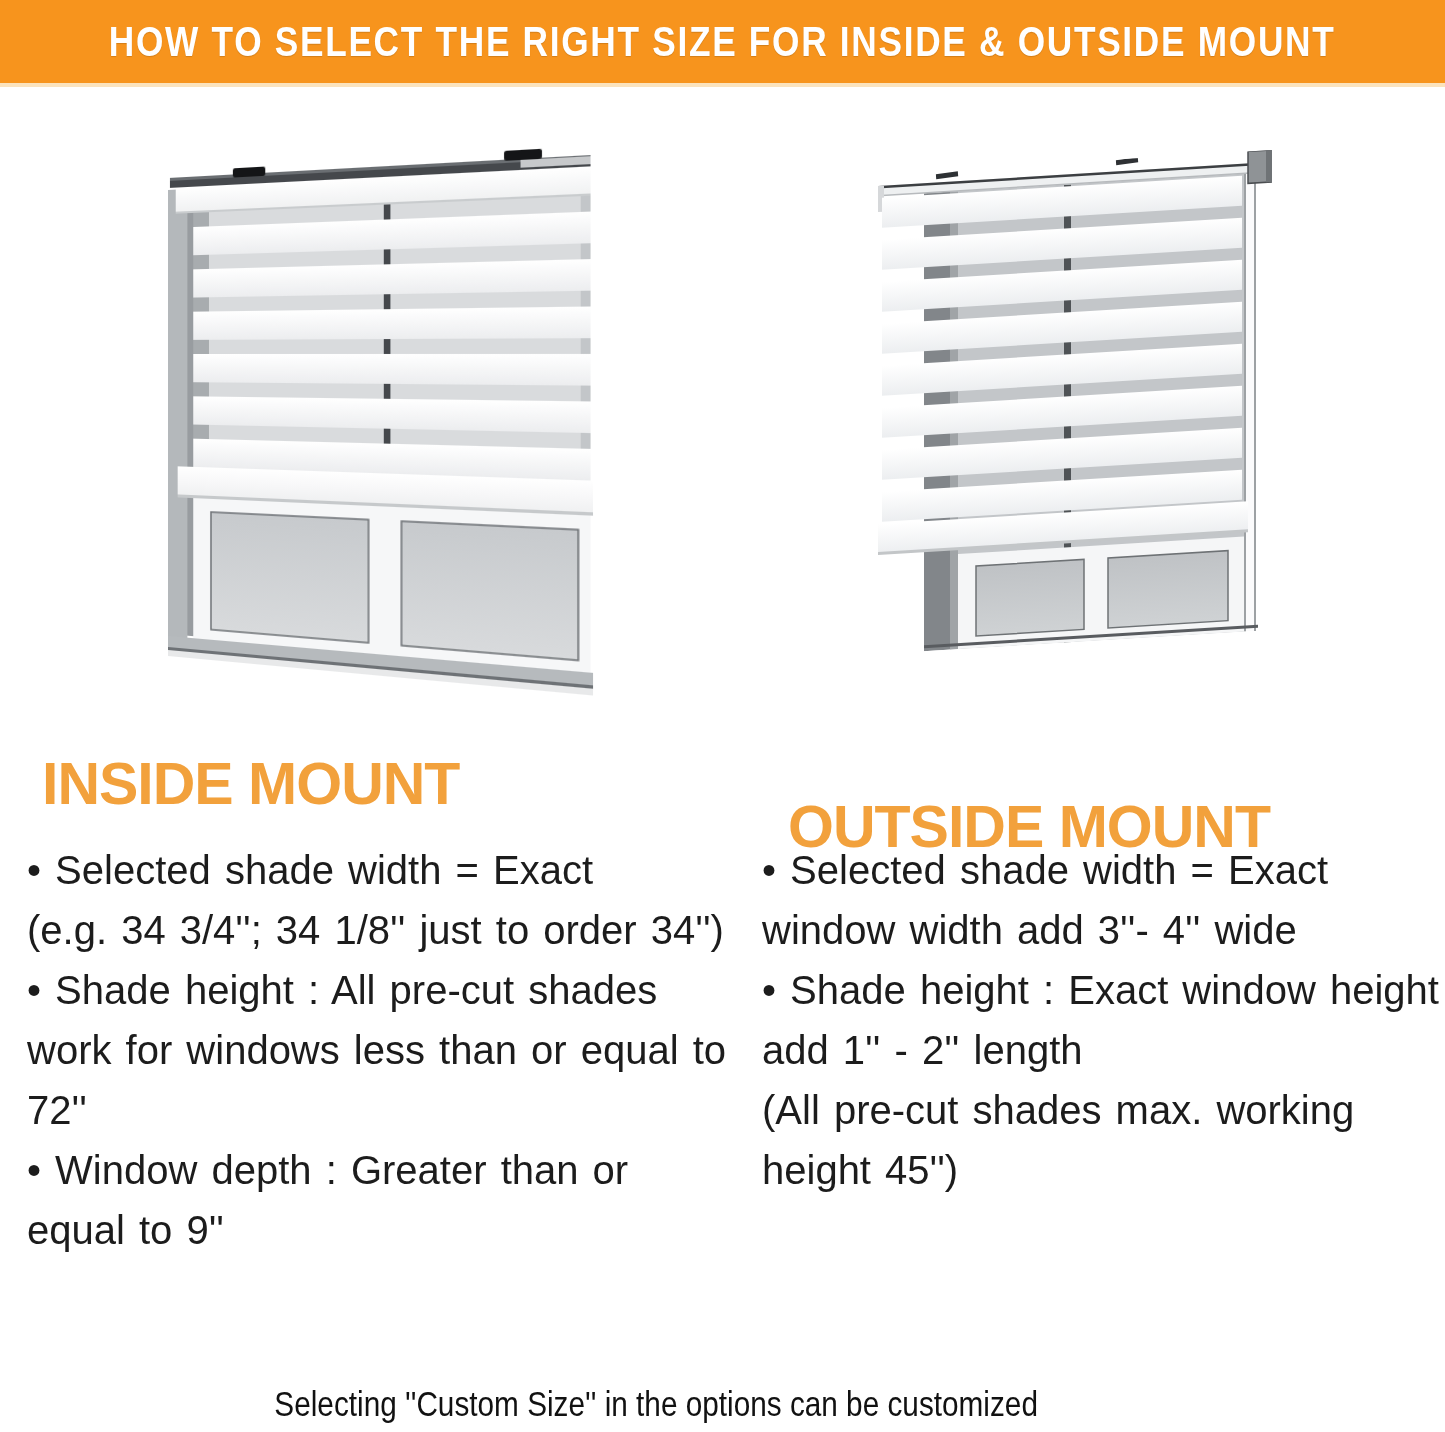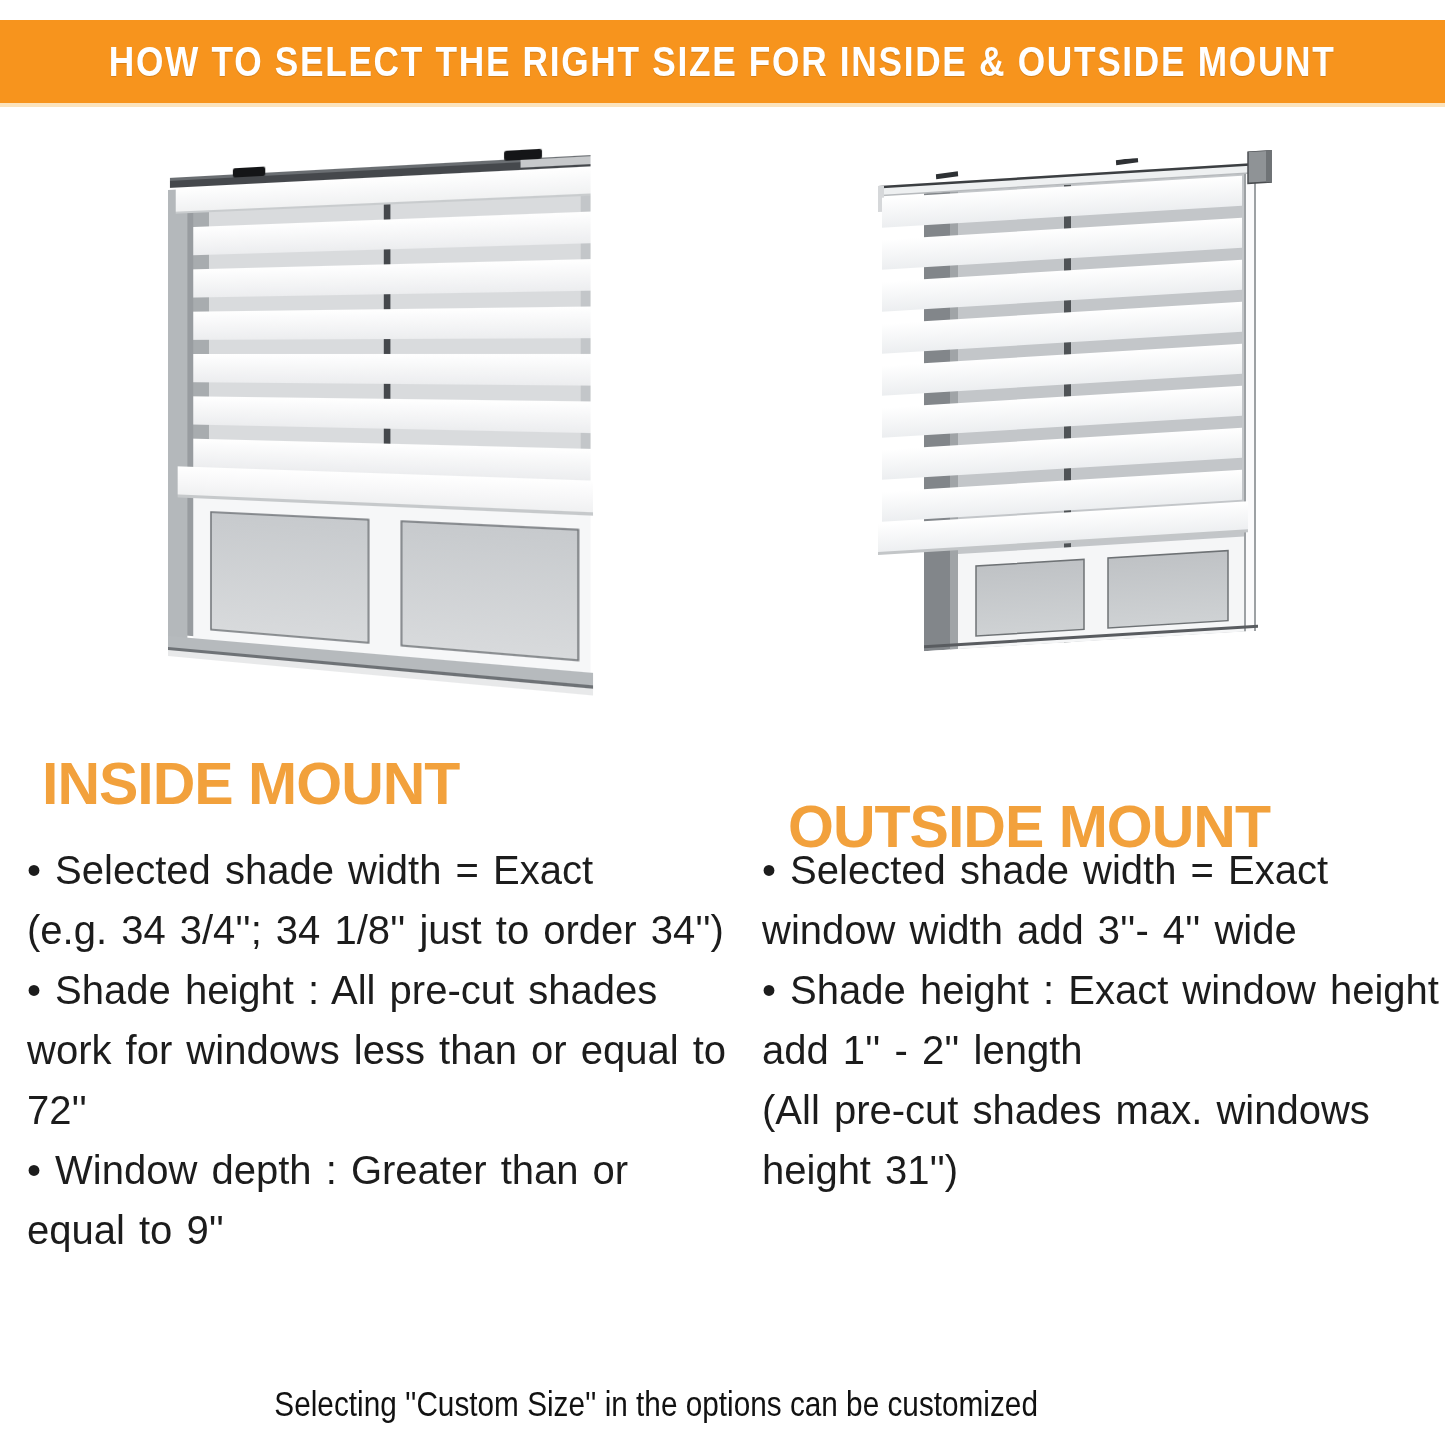--- a/index.html
+++ b/index.html
@@ -4,21 +4,21 @@
 <style>
   html,body{margin:0;padding:0;background:#ffffff;}
   .page{
     position:relative;width:1445px;height:1432px;background:#ffffff;
     font-family:"Liberation Sans", sans-serif;overflow:hidden;
   }
   
   .banner{
     position:absolute;left:0;top:0;width:1445px;height:87px;
     display:flex;align-items:center;justify-content:center;
-    border-bottom:4px solid #fbe3bd;box-sizing:border-box;margin-top:20px;
+    border-bottom:4px solid #fbe3bd;box-sizing:border-box;
   }
   .banner-title{
     display:inline-block;white-space:nowrap;
     font-size:42px;font-weight:bold;letter-spacing:2px;color:#ffffff;
     transform:scaleX(0.84);transform-origin:center;
     text-shadow:0 1px 1px rgba(0,0,0,0.15);
   }
   
   .illus{position:absolute;}
   .illus-inside{
@@ -213,21 +213,21 @@
     <div class="bullet-line">72''</div>
     <div class="bullet-line">• Window depth : Greater than or</div>
     <div class="bullet-line">equal to 9''</div>
   </div>
 
   <div class="bullets bullets-outside">
     <div class="bullet-line">• Selected shade width = Exact</div>
     <div class="bullet-line">window width add 3''- 4'' wide</div>
     <div class="bullet-line">• Shade height : Exact window height</div>
     <div class="bullet-line">add 1'' - 2'' length</div>
-    <div class="bullet-line">(All pre-cut shades max. windows</div>
-    <div class="bullet-line">height 31'')</div>
+    <div class="bullet-line">(All pre-cut shades max. working</div>
+    <div class="bullet-line">height 45'')</div>
   </div>
 
   <div class="footer-note-wrap">
     <span class="footer-note">Selecting ''Custom Size'' in the options can be customized</span>
   </div>
 
 </div>
 
 </body></html>

